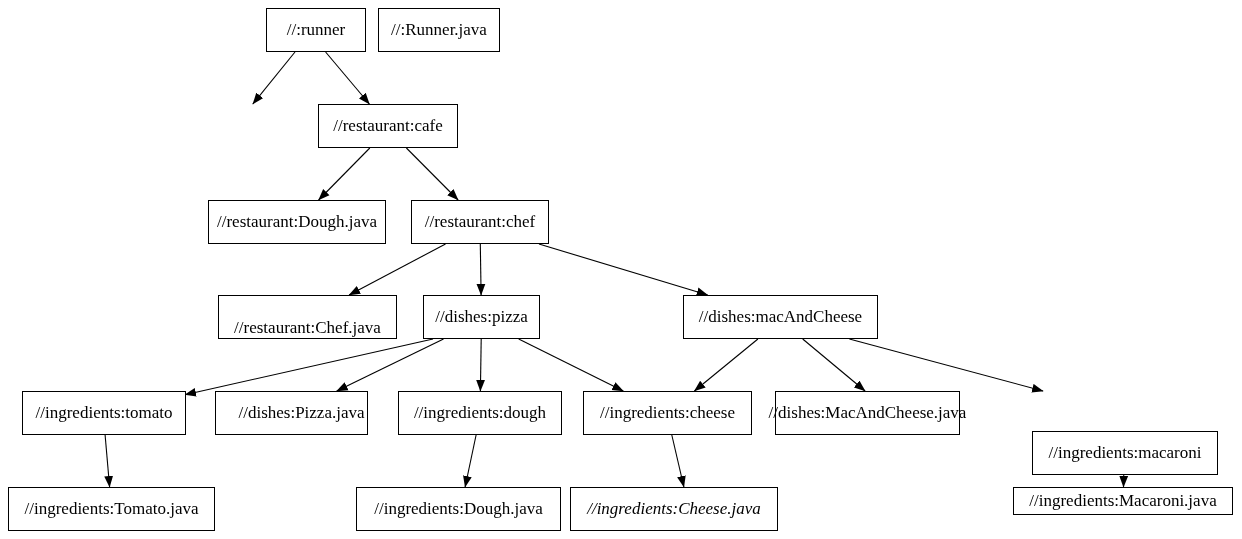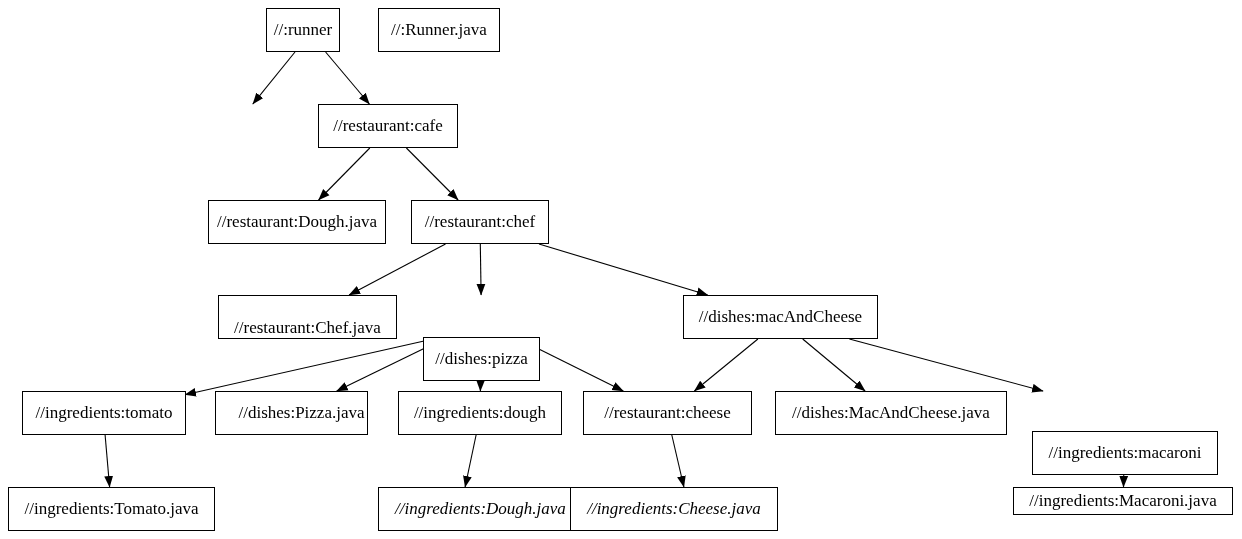--- a/index.html
+++ b/index.html
@@ -61,66 +61,66 @@
       <line x1="481.2" y1="339.0" x2="480.4" y2="391.0" class="edge-line" marker-end="url(#arrowhead)"></line>
       <line x1="518.7" y1="339.0" x2="623.3" y2="391.0" class="edge-line" marker-end="url(#arrowhead)"></line>
       <line x1="757.9" y1="339.0" x2="694.4" y2="391.0" class="edge-line" marker-end="url(#arrowhead)"></line>
       <line x1="802.7" y1="339.0" x2="865.1" y2="391.0" class="edge-line" marker-end="url(#arrowhead)"></line>
       <line x1="849.4" y1="339.0" x2="1043.1" y2="391.0" class="edge-line" marker-end="url(#arrowhead)"></line>
       <line x1="105.1" y1="435.0" x2="109.6" y2="487.0" class="edge-line" marker-end="url(#arrowhead)"></line>
       <line x1="476.1" y1="435.0" x2="465.1" y2="487.0" class="edge-line" marker-end="url(#arrowhead)"></line>
       <line x1="671.8" y1="435.0" x2="683.9" y2="487.0" class="edge-line" marker-end="url(#arrowhead)"></line>
       <line x1="1124.6" y1="435.0" x2="1123.5" y2="487.0" class="edge-line" marker-end="url(#arrowhead)"></line>
     </svg>
-<div class="node" style="left: 266px; top: 8px; width: 74px; height: 44px;">
+<div class="node" style="left: 266px; top: 8px; width: 100px; height: 44px;">
       <span>//:runner</span>
     </div>
     <div class="node" style="left: 378px; top: 8px; width: 122px; height: 44px;">
       <span>//:Runner.java</span>
     </div>
     <div class="node" style="left: 318px; top: 104px; width: 140px; height: 44px;">
       <span>//restaurant:cafe</span>
     </div>
     <div class="node" style="left: 208px; top: 200px; width: 178px; height: 44px;">
       <span>//restaurant:Dough.java</span>
     </div>
     <div class="node" style="left: 411px; top: 200px; width: 138px; height: 44px;">
       <span>//restaurant:chef</span>
     </div>
     <div class="node" style="left: 218px; top: 295px; width: 179px; height: 44px; align-items: flex-end;">
       <span>//restaurant:Chef.java</span>
     </div>
-    <div class="node" style="left: 423px; top: 295px; width: 117px; height: 44px; margin-top: 42px;">
+    <div class="node" style="left: 423px; top: 295px; width: 117px; height: 44px;">
       <span>//dishes:pizza</span>
     </div>
     <div class="node" style="left: 683px; top: 295px; width: 195px; height: 44px;">
       <span>//dishes:macAndCheese</span>
     </div>
     <div class="node" style="left: 22px; top: 391px; width: 164px; height: 44px;">
       <span>//ingredients:tomato</span>
     </div>
     <div class="node" style="left: 215px; top: 391px; width: 153px; height: 44px; padding-left: 20px;">
       <span>//dishes:Pizza.java</span>
     </div>
     <div class="node" style="left: 398px; top: 391px; width: 164px; height: 44px;">
       <span>//ingredients:dough</span>
     </div>
     <div class="node" style="left: 583px; top: 391px; width: 169px; height: 44px;">
-      <span>//restaurant:cheese</span>
+      <span>//ingredients:cheese</span>
     </div>
-    <div class="node" style="left: 775px; top: 391px; width: 232px; height: 44px;">
+    <div class="node" style="left: 775px; top: 391px; width: 185px; height: 44px;">
       <span>//dishes:MacAndCheese.java</span>
     </div>
     <div class="node" style="left: 1032px; top: 391px; width: 186px; height: 44px; margin-top: 40px;">
       <span>//ingredients:macaroni</span>
     </div>
     <div class="node" style="left: 8px; top: 487px; width: 207px; height: 44px;">
       <span>//ingredients:Tomato.java</span>
     </div>
-    <div class="node" style="left: 378px; top: 487px; width: 205px; height: 44px; font-style: italic;">
+    <div class="node" style="left: 356px; top: 487px; width: 205px; height: 44px;">
       <span>//ingredients:Dough.java</span>
     </div>
     <div class="node" style="left: 570px; top: 487px; width: 208px; height: 44px; font-style: italic;">
       <span>//ingredients:Cheese.java</span>
     </div>
     <div class="node" style="left: 1013px; top: 487px; width: 220px; height: 28px;">
       <span>//ingredients:Macaroni.java</span>
     </div>
   </div>
 

